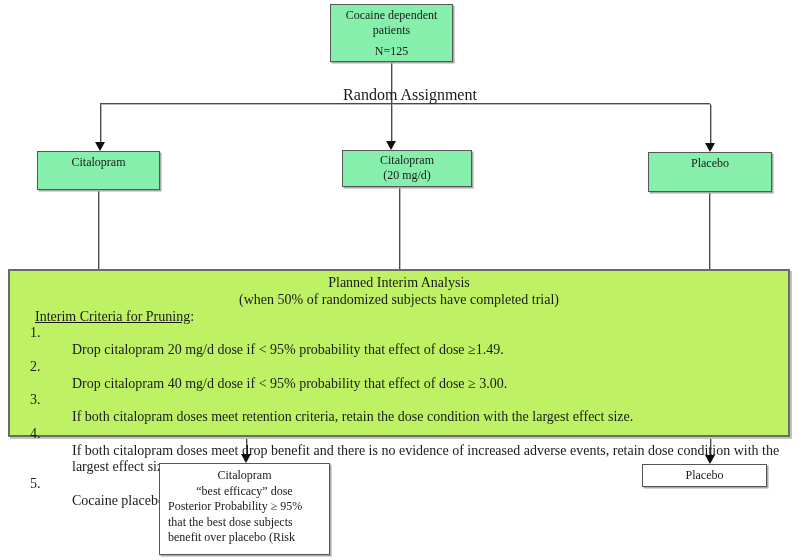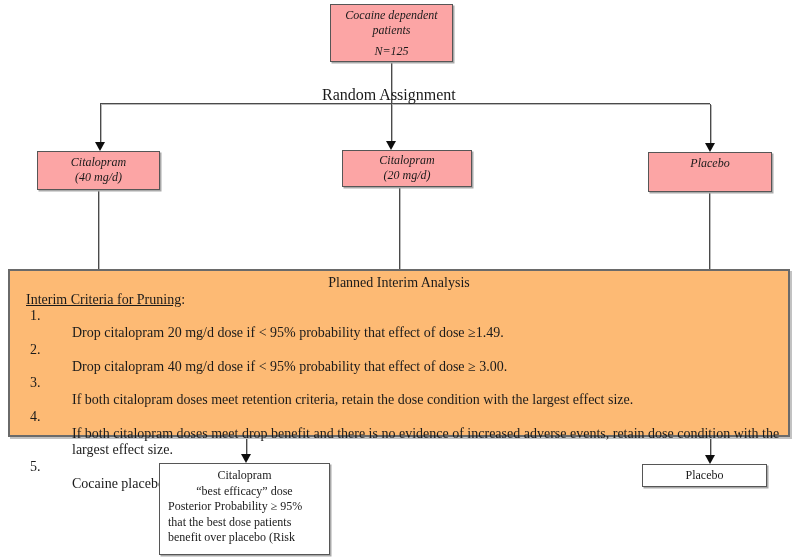--- a/index.html
+++ b/index.html
@@ -12,36 +12,36 @@
   .vline { position:absolute; width:1px; background:#4a4a4a; box-shadow:1px 1px 0 #b9b9b9; }
   .hline { position:absolute; height:1px; background:#4a4a4a; box-shadow:1px 1px 0 #b9b9b9; }
   
   .arrow-down {
     position:absolute; width:0; height:0;
     border-left:5px solid transparent; border-right:5px solid transparent;
     border-top:9px solid #0e0e0e;
   }
   
   .nbox {
-    position:absolute; box-sizing:border-box; background:#fca5a5;
+    position:absolute; box-sizing:border-box; background:#86efac;
     border:1px solid #565656; box-shadow:1.5px 1.5px 0 #a9a9a9;
-    text-align:center; font-size:12px; line-height:15px;font-style:italic;
+    text-align:center; font-size:12px; line-height:15px;
   }
   .ra-label {
     position:absolute; left:322px; top:85px; width:176px; height:19px;
-    font-size:16px; line-height:19px; white-space:nowrap;
+    text-align:center; font-size:16px; line-height:19px; white-space:nowrap;
   }
   .bigbox {
     position:absolute; left:8px; top:269px; width:782px; height:168px;
-    box-sizing:border-box; background:#fdba74;
+    box-sizing:border-box; background:#bef264;
     border:2px solid #6a6a6a; box-shadow:2px 2px 0 #c2c2c2;
     font-size:14px; line-height:17px; padding:3px 8px 0 8px;
   }
   .bigbox .title, .bigbox .subtitle { text-align:center; }
-  .crit-heading { margin-left:8px; }
+  .crit-heading { margin-left:17px; }
   .crit-heading .u { text-decoration:underline; }
   .crit-row { display:flex; line-height:16.5px; }
   .crit-num { flex:0 0 54px; width:54px; box-sizing:border-box; padding-left:12px; }
   .crit-text { flex:1;margin-top:17px; }
   .outcome-box {
     position:absolute; left:159px; top:463px; width:171px; height:92px;
     box-sizing:border-box; background:#ffffff; border:1px solid #565656;
     box-shadow:1.5px 1.5px 0 #a9a9a9; font-size:12px; line-height:15.5px;
     padding:4px 0 0 8px; white-space:nowrap;
   }
@@ -85,34 +85,34 @@
 
   <div class="nbox" style="left:330px; top:4px; width:123px; height:58px; padding-top:3px;">
     <div>Cocaine dependent</div>
     <div>patients</div>
     <div class="gap"></div>
     <div>N=125</div>
   </div>
 
   <div class="nbox" style="left:37px; top:151px; width:123px; height:39px; padding-top:3px;">
     <div>Citalopram</div>
-    <div>(40 mg/d)</div>
   </div>
 
   <div class="nbox" style="left:342px; top:150px; width:130px; height:37px; padding-top:2px;">
     <div>Citalopram</div>
     <div>(20 mg/d)</div>
   </div>
 
   <div class="nbox" style="left:648px; top:152px; width:124px; height:40px; padding-top:3px;">
     <div>Placebo</div>
   </div>
 
   <div class="bigbox">
     <div class="title">Planned Interim Analysis</div>
+    <div class="subtitle">(when 50% of randomized subjects have completed trial)</div>
     <div class="crit-heading"><span class="u">Interim Criteria for Pruning</span><span>:</span></div>
 
     <div class="crit-row">
       <div class="crit-num">1.</div>
       <div class="crit-text">Drop citalopram 20 mg/d dose if &lt; 95% probability that effect of dose ≥1.49.</div>
     </div>
     <div class="crit-row">
       <div class="crit-num">2.</div>
       <div class="crit-text">Drop citalopram 40 mg/d dose if &lt; 95% probability that effect of dose ≥ 3.00.</div>
     </div>
@@ -127,21 +127,21 @@
     <div class="crit-row">
       <div class="crit-num">5.</div>
       <div class="crit-text">Cocaine placebo condition.</div>
     </div>
   </div>
 
   <div class="outcome-box">
     <div class="c">Citalopram</div>
     <div class="c">“best efficacy” dose</div>
     <div>Posterior Probability ≥ 95%</div>
-    <div>that the best dose patients</div>
+    <div>that the best dose subjects</div>
     <div>benefit over placebo (Risk</div>
   </div>
 
   <div class="placebo-end">
     <div>Placebo</div>
   </div>
 
 </div>
 
 </body></html>

